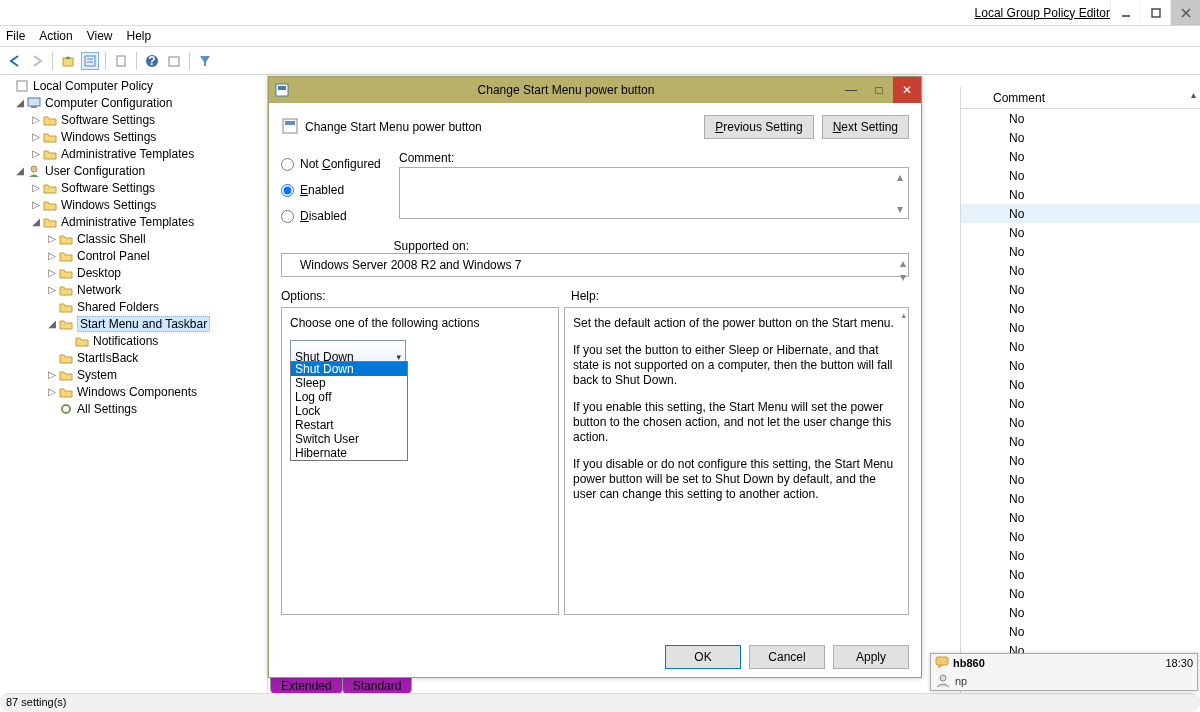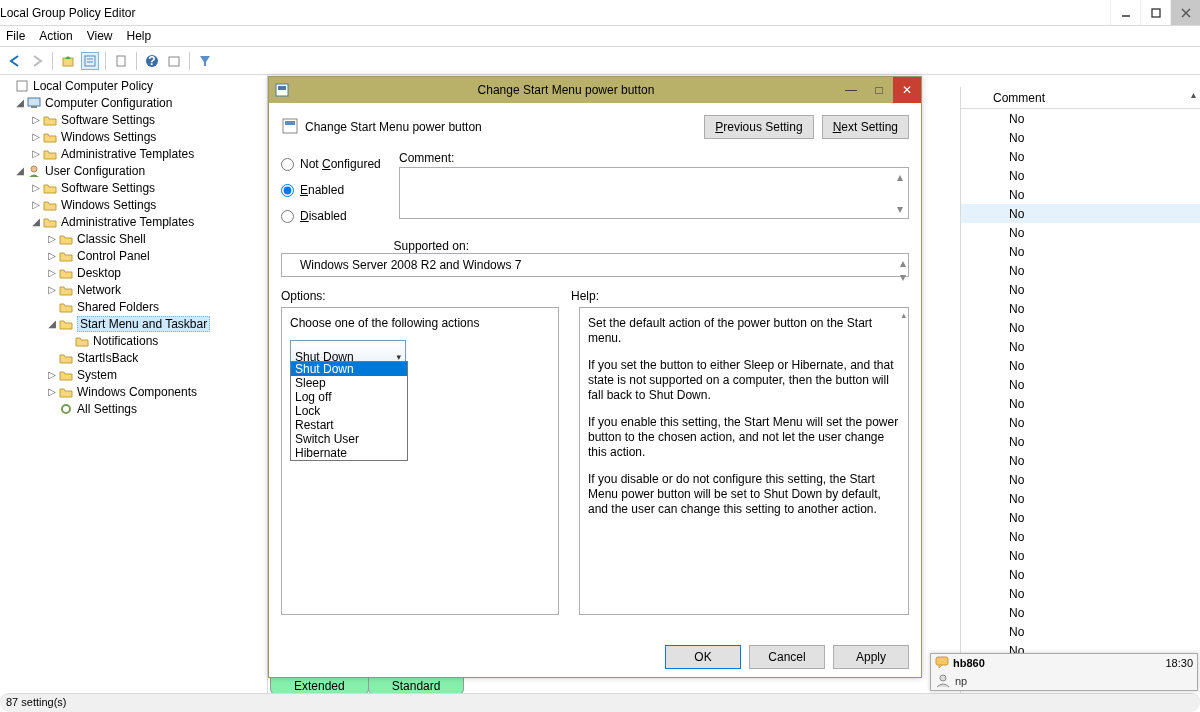--- a/index.html
+++ b/index.html
@@ -1,20 +1,20 @@
 <!DOCTYPE html>
 <html><head>
 <meta charset="utf-8">
 <style>
 * { box-sizing: border-box; margin: 0; padding: 0; font-family: "Segoe UI", Tahoma, sans-serif; font-size: 12px; }
 body { width: 1200px; height: 712px; background: #fff; position: relative; overflow: hidden; color: #000; }
 
 
 .titlebar { height: 26px; background: #fff; border-bottom: 1px solid #d9d9d9; display: flex; align-items: center; }
-.title-text { flex: 1; text-align: left; font-size: 12px; }
+.title-text { flex: 1; text-align: right; font-size: 12px; text-decoration: underline; }
 .win-btns { display: flex; height: 100%; }
 .win-btn { width: 30px; height: 100%; display: flex; align-items: center; justify-content: center; border-left: 1px solid #eee; }
 .win-btn.close { background: #c8c8c8; }
 
 
 .menubar { height: 21px; background: #fff; border-bottom: 1px solid #d9d9d9; display: flex; align-items: center; padding: 0 6px; gap: 14px; }
 .menubar span { cursor: default; }
 
 
 .toolbar { height: 28px; background: #fff; border-bottom: 1px solid #d9d9d9; display: flex; align-items: center; padding: 0 6px; gap: 4px; }
@@ -62,39 +62,39 @@
 .comment-box { flex: 1; }
 .comment-box .lbl { margin-bottom: 2px; }
 .textarea { border: 1px solid #abadb3; background: #fff; width: 100%; height: 52px; position: relative; }
 .textarea .scr { position: absolute; right: 2px; width: 12px; display: flex; flex-direction: column; justify-content: space-between; height: 100%; font-size: 9px; color: #888; align-items: center; padding: 2px 0;}
 .support-row { display: flex; margin-top: 4px; flex-direction: column; }
 .support-row .lbl { width: 196px; text-align: right; padding-right: 8px; padding-top: 4px; }
 .support-box { border: 1px solid #abadb3; background: #fff; height: 40px; flex: 1; padding: 4px 18px; position: relative; }
 
 .sect-labels { display: flex; margin-top: 12px; }
 .sect-labels .l { width: 290px; }
-.panes { display: flex; gap: 20px; margin-top: 4px; }
+.panes { display: flex; gap: 5px; margin-top: 4px; }
 .pane { border: 1px solid #abadb3; height: 308px; padding: 8px; position: relative; }
 .pane.opts { width: 278px; }
 .pane.help { flex: 1; overflow: auto; }
 .pane.help .scr { position: absolute; right: 2px; top: 2px; font-size: 9px; color: #888; }
 .pane.help p { margin-bottom: 12px; font-size: 12px; line-height: 1.25; }
 
 .combo { border: 1px solid #7a98af; background: linear-gradient(#fff,#e4eef8); width: 116px; height: 34px; display: flex; align-items: center; padding: 0 4px; justify-content: space-between; position: relative; }
 .combo .arr { font-size: 9px; color: #333; }
 .dropdown { position: absolute; left: -1px; top: 20px; width: 118px; border: 1px solid #767676; background: #fff; z-index: 20; }
 .dropdown .opt { padding: 1px 4px; height: 14px; display: flex; align-items: center; }
 .dropdown .opt.sel { background: #0078d7; color: #fff; }
 
 .dlg-btns { position: absolute; right: 12px; bottom: 8px; display: flex; gap: 8px; }
 .dlg-btns .btn { width: 76px; text-align: center; }
 
 
 .bottom-tabs { position: absolute; left: 270px; bottom: 17px; display: flex; font-size: 11px; }
-.tab { border: 1px solid #999; border-top: none; padding: 1px 23px; background: #86efac; border-radius: 0 0 6px 6px; margin-right: -1px; }
+.tab { border: 1px solid #999; border-top: none; padding: 1px 10px; background: #a21caf; border-radius: 0 0 6px 6px; margin-right: -1px; }
 
 
 .statusbar { position: absolute; bottom: 0; left: 0; right: 0; height: 19px; border-top: 1px solid #d9d9d9; background: #f0f0f0; padding: 2px 6px; font-size: 11px; border-radius: 9px; }
 
 
 .notif { position: absolute; right: 2px; bottom: 21px; width: 268px; height: 38px; border: 1px solid #aaa; background: #f5f5f5; z-index: 30; display: flex; flex-direction: column; box-shadow: 0 0 4px rgba(0,0,0,0.2);}
 .notif .nrow { display: flex; align-items: center; height: 18px; padding: 0 4px; gap: 4px; }
 .notif .nrow .name { font-weight: bold; font-size: 11px; }
 .notif .nrow .time { margin-left: auto; font-size: 11px; text-align: center; }
 .notif .nrow .msg { font-size: 11px; color: #333; }

